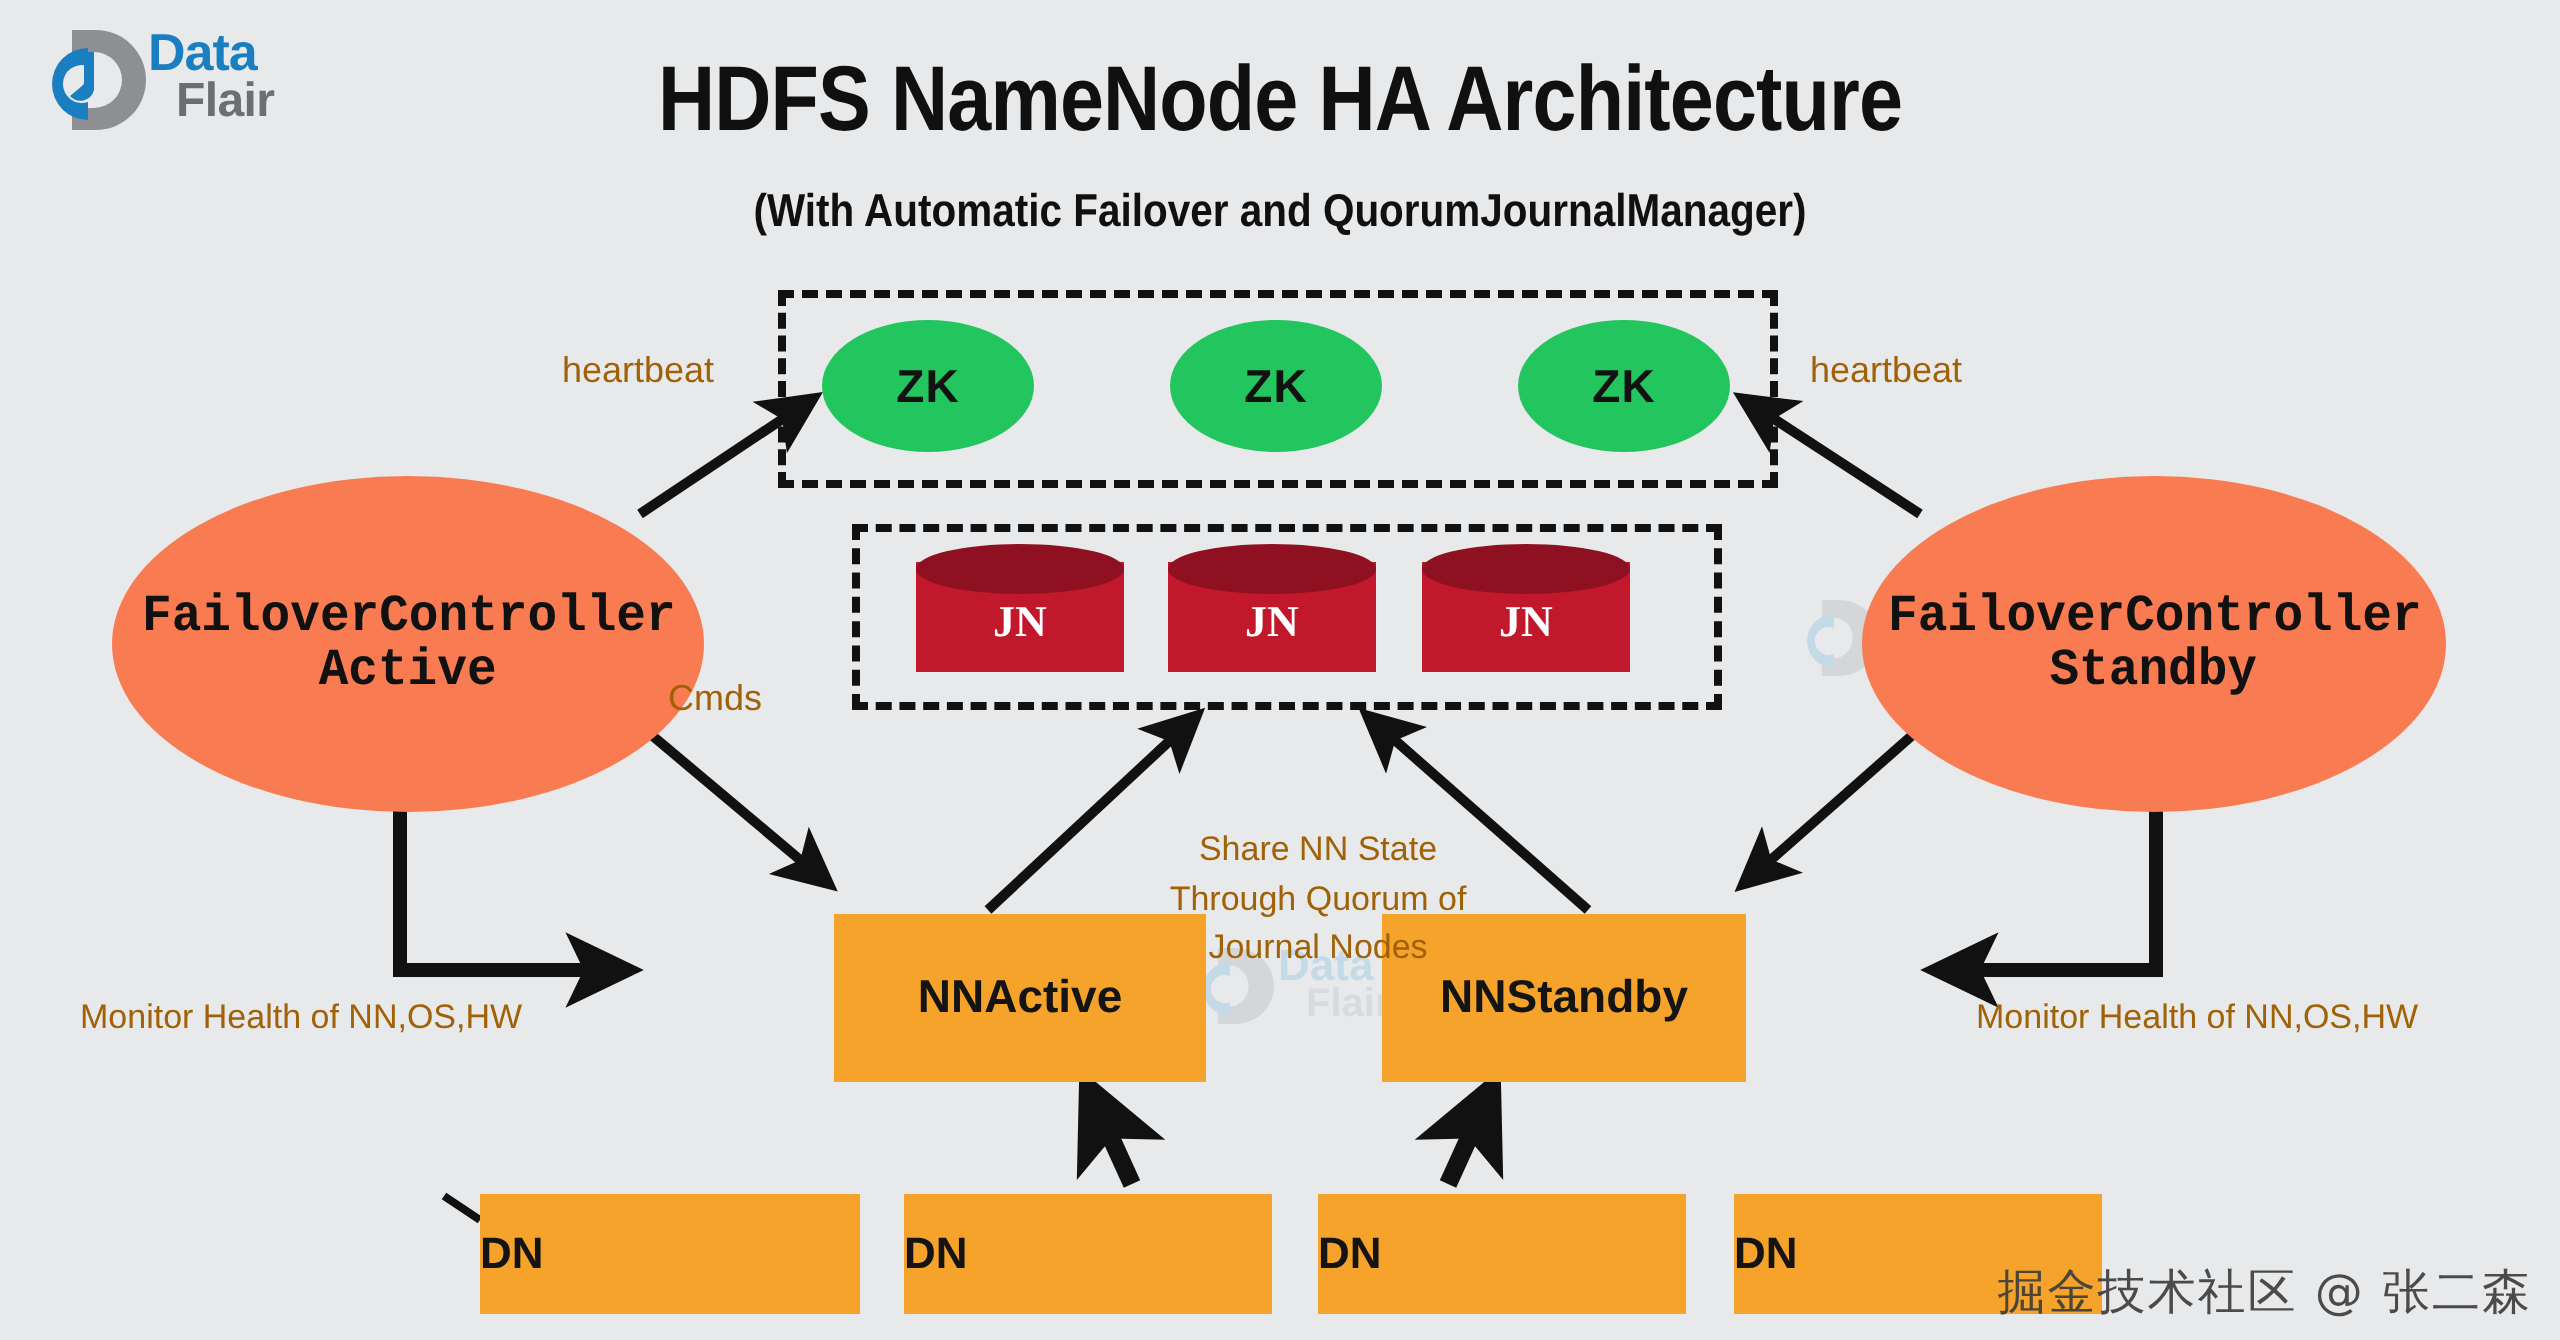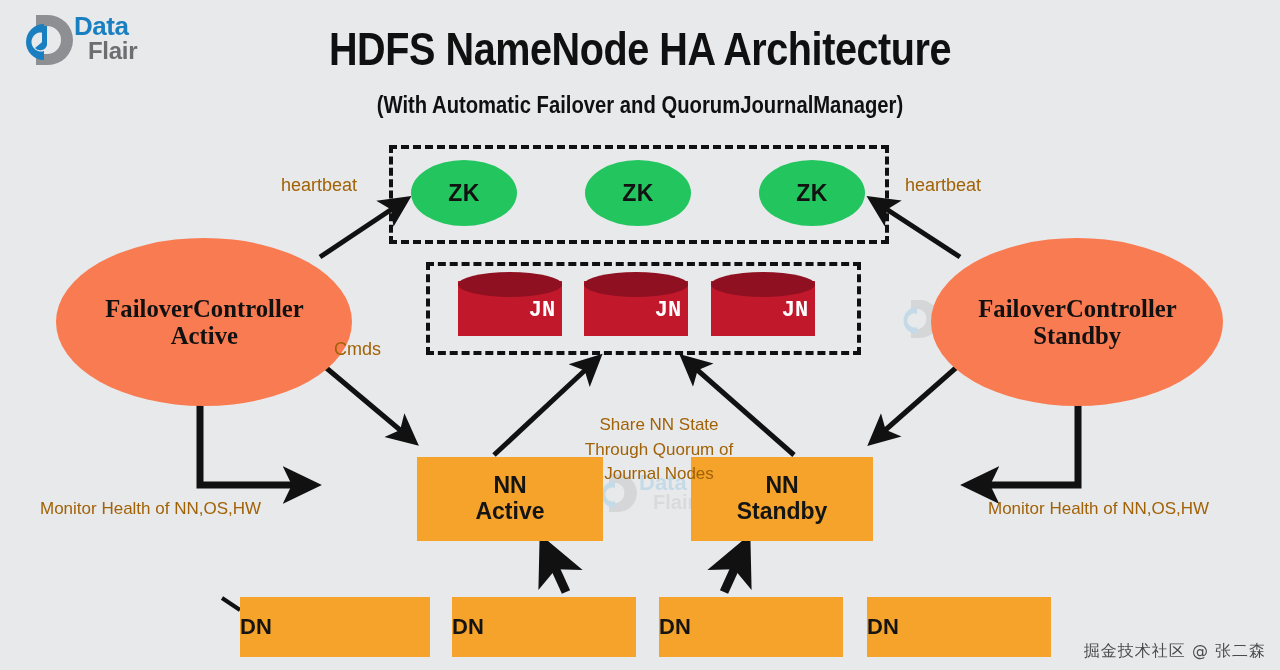--- a/index.html
+++ b/index.html
@@ -102,49 +102,49 @@
     border-bottom-right-radius: 52px / 16px;
   }
   .jn .top {
     position: absolute; left: 0; top: 0; width: 104px; height: 25px;
     background: #8f1021;
     border-radius: 52px / 12.5px;
   }
   .jn .lbl {
     position: absolute; left: 0; top: 26px; width: 104px;
     text-align: center;
-    font-family: Liberation Mono, monospace;
-    font-weight: bold; font-size: 22px; color: #ffffff; padding-left: 32px;
+    font-family: Liberation Serif, serif;
+    font-weight: bold; font-size: 22px; color: #ffffff;
   }
   #jn1 { left: 458px; top: 272px; }
   #jn2 { left: 584px; top: 272px; }
   #jn3 { left: 711px; top: 272px; }
 
   
   .fc {
     position: absolute;
     background: #f97b51;
     border-radius: 50%;
     display: flex; flex-direction: column;
     align-items: center; justify-content: center;
-    font-family: Liberation Serif, serif;
+    font-family: Liberation Mono, monospace;
     font-weight: bold;
     color: #111111;
     line-height: 1.04;
   }
   .fc .l1 { font-size: 26px; transform: scaleX(0.95); }
   .fc .l2 { font-size: 26px; transform: scaleX(0.95); }
   #fc-active  { left: 56px;  top: 238px; width: 296px; height: 168px; }
   #fc-standby { left: 931px; top: 238px; width: 292px; height: 168px; }
 
   
   .nn {
     position: absolute;
     background: #f5a32a;
-    display: flex; flex-direction: column;
+    display: flex; flex-direction: row;
     align-items: center; justify-content: center;
     font-family: "Liberation Sans Narrow", "Liberation Sans", sans-serif;
     font-weight: bold; color: #141414;
     line-height: 1.12;
   }
   .nn .l1 { font-size: 23px; }
   .nn .l2 { font-size: 23px; }
   #nn-active  { left: 417px; top: 457px; width: 186px; height: 84px; }
   #nn-standby { left: 691px; top: 457px; width: 182px; height: 84px; }
 
@@ -177,21 +177,21 @@
   #lbl-share    { left: 528px; top: 377px; width: 262px; text-align: center; font-size: 17px; margin-top: 36px; }
   #lbl-mon-left { left: 40px;  top: 497px; font-size: 17px; }
   #lbl-mon-right{ left: 988px; top: 497px; font-size: 17px; }
   #lbl-block    { left: 22px;  top: 560px; width: 222px; text-align: center; font-size: 17px; }
 
   
   #cn-wm {
     position: absolute;
     right: 14px; bottom: 8px;
     font-family: "DejaVu Sans", sans-serif;
-    font-size: 16px;
+    font-size: 24px;
     color: #3b3b3b;
     letter-spacing: 1px;
     opacity: 0.9;
   }
 
   
   #arrows {
     position: absolute; left: 0; top: 0;
     width: 1280px; height: 670px;
     pointer-events: none;

